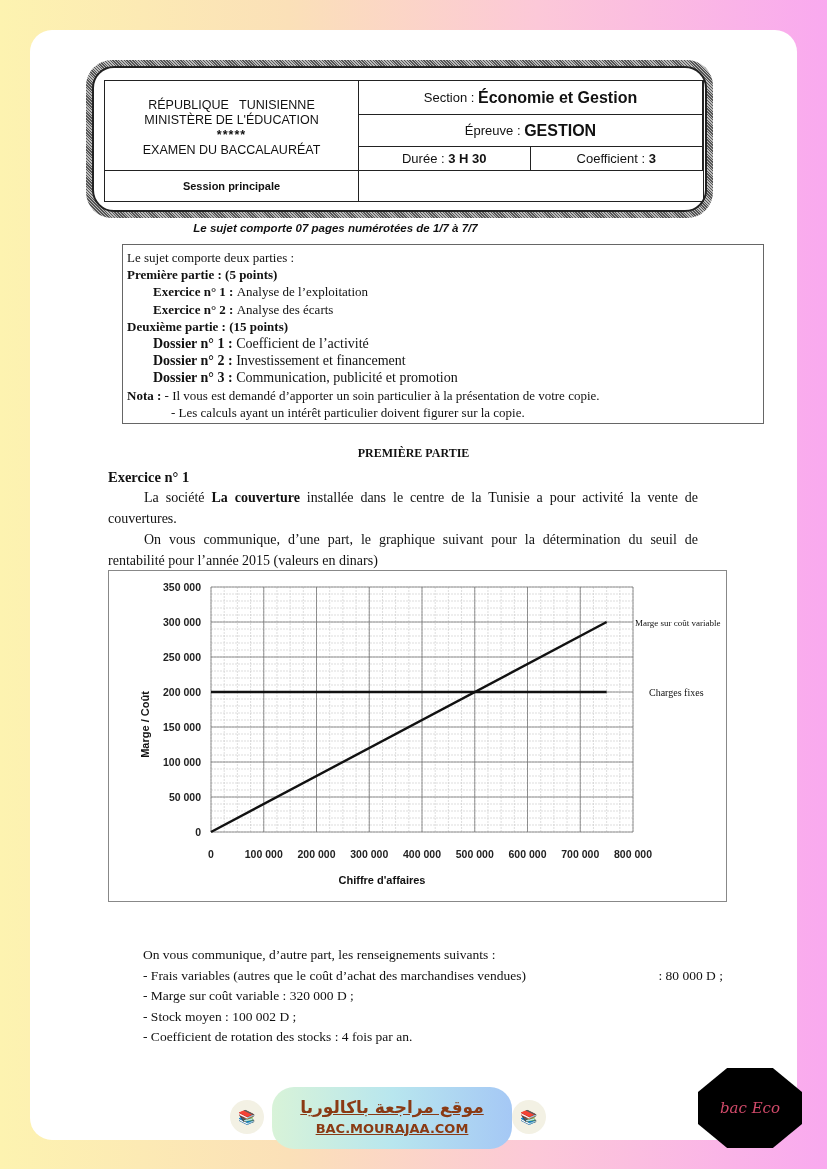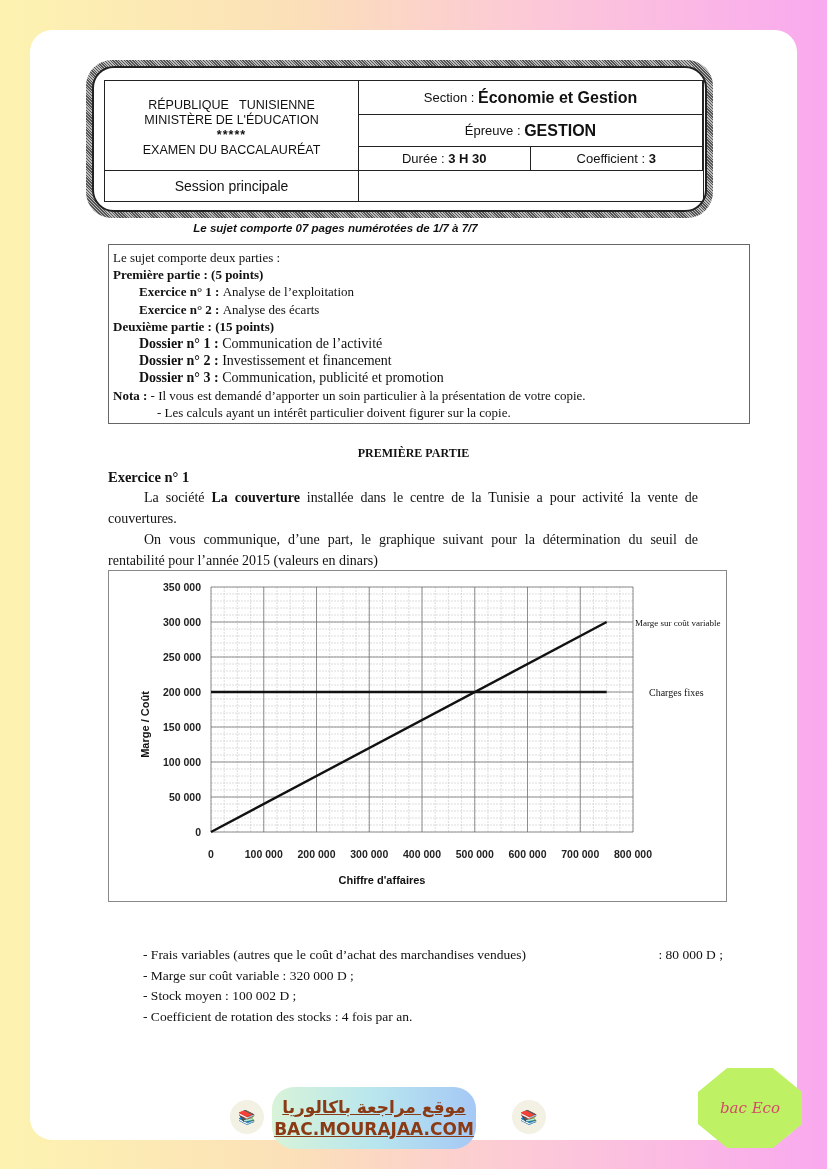--- a/index.html
+++ b/index.html
@@ -15,41 +15,41 @@
   .hcell{border-right:1.5px solid #222;border-bottom:1.5px solid #222;box-sizing:border-box;display:flex;align-items:center;justify-content:center;
     font-family:"Liberation Sans",sans-serif;font-size:13px;}
   .hleft{grid-row:1 / span 3;flex-direction:column;line-height:15px;font-size:12.5px;padding-top:4px;border-bottom:1.5px solid #222;}
   .hleft .stars{font-weight:bold;letter-spacing:1px;}
   .hsplit{display:grid;grid-template-columns:1fr 1fr;padding:0;}
   .hsplit > div{display:flex;align-items:center;justify-content:center;height:100%;}
   .hsplit > div:first-child{border-right:1.5px solid #222;}
   .b{font-weight:bold;}
   .big{font-size:16px;font-weight:bold;}
   .session{font-size:17px;font-weight:bold;letter-spacing:0.5px;border-bottom:none;}
-  .sp{font-size:14px;font-weight:normal;border-bottom:none;text-align:center;}
+  .sp{font-size:11px;font-weight:bold;border-bottom:none;text-align:center;}
   .pages-note{position:absolute;left:0;width:671px;top:222px;text-align:center;font-family:"Liberation Sans",sans-serif;font-style:italic;font-weight:bold;font-size:11.5px;}
-  .summary{position:absolute;left:108px;top:244px;width:642px;height:180px;border:1px solid #666;box-sizing:border-box;padding:4px 4px;font-size:13px;line-height:17.2px;}
+  .summary{position:absolute;left:122px;top:244px;width:642px;height:180px;border:1px solid #666;box-sizing:border-box;padding:4px 4px;font-size:13px;line-height:17.2px;}
   .summary .ind{padding-left:26px;}
   .summary .ind2{padding-left:44px;}
   .summary .dos{font-size:14px;}
   .t-center{position:absolute;left:0;width:827px;text-align:center;}
   .part-title{top:446px;font-weight:bold;font-size:12px;}
   .para{position:absolute;left:108px;width:590px;font-size:14px;line-height:21px;text-align:justify;}
   .chart-box{position:absolute;left:108px;top:570px;width:619px;height:332px;border:1px solid #888;box-sizing:border-box;}
   .info{position:absolute;left:143px;top:945px;width:580px;font-size:13.5px;line-height:20.5px;}
   .info .row{display:flex;align-items:flex-end;}
   .info .row .right{margin-left:auto;}
-  .banner{position:absolute;left:272px;top:1087px;width:204px;height:62px;border-radius:22px;
+  .banner{position:absolute;left:272px;top:1087px;width:240px;height:62px;border-radius:22px;
     background:linear-gradient(90deg,#d8f3d8 0%,#b8e6ee 50%,#a5c8f5 100%);
     display:flex;flex-direction:column;align-items:center;justify-content:center;
     color:#8a3a14;font-family:"DejaVu Sans",sans-serif;font-weight:bold;text-decoration:underline;}
   .banner .ar{font-size:17px;line-height:22px;}
-  .banner .en{font-size:17px;line-height:22px;}
+  .banner .en{font-size:13px;line-height:22px;}
   .logo-circle{position:absolute;width:34px;height:34px;border-radius:50%;background:#f3f1e4;display:flex;align-items:center;justify-content:center;font-size:14px;}
-  .bac-eco{position:absolute;left:698px;top:1068px;width:104px;height:80px;background:#bef264;
+  .bac-eco{position:absolute;left:698px;top:1068px;width:104px;height:80px;background:#000000;
     clip-path:polygon(28% 0,72% 0,100% 30%,100% 70%,72% 100%,28% 100%,0 70%,0 30%);
     display:flex;align-items:center;justify-content:center;color:#d14a6a;font-family:"DejaVu Serif",serif;font-style:italic;font-size:15px;}
 </style>
 </head>
 <body>
 
 <div class="paper"></div>
 
 <div class="header-outer"></div>
 <div class="header-inner"></div>
@@ -82,21 +82,21 @@
 </div>
 
 <div class="pages-note">Le sujet comporte 07 pages numérotées de 1/7 à 7/7</div>
 
 <div class="summary">
   <div>Le sujet comporte deux parties :</div>
   <div class="b">Première partie : (5 points)</div>
   <div class="ind"><span class="b">Exercice n° 1 : </span><span>Analyse de l’exploitation</span></div>
   <div class="ind"><span class="b">Exercice n° 2 : </span><span>Analyse des écarts</span></div>
   <div class="b">Deuxième partie : (15 points)</div>
-  <div class="ind dos"><span class="b">Dossier n° 1 : </span><span>Communication de l’activité</span></div>
+  <div class="ind dos"><span class="b">Dossier n° 1 : </span><span>Coefficient de l’activité</span></div>
   <div class="ind dos"><span class="b">Dossier n° 2 : </span><span>Investissement et financement</span></div>
   <div class="ind dos"><span class="b">Dossier n° 3 : </span><span>Communication, publicité et promotion</span></div>
   <div><span class="b">Nota : </span><span>- Il vous est demandé d’apporter un soin particulier à la présentation de votre copie.</span></div>
   <div class="ind2">- Les calculs ayant un intérêt particulier doivent figurer sur la copie.</div>
 </div>
 
 <div class="t-center part-title">PREMIÈRE PARTIE</div>
 <div class="para b" style="top:467px;font-size:14.5px;">Exercice n° 1</div>
 <div class="para" style="top:487px;">
   <span style="padding-left:36px"></span><span>La société </span><b>La couverture</b><span> installée dans le centre de la Tunisie a pour activité la vente de couvertures.</span>
@@ -211,20 +211,21 @@
       <line x1="102" y1="261" x2="497.625" y2="51" stroke="#111" stroke-width="2.4"></line>
       <line x1="102" y1="121" x2="497.625" y2="121" stroke="#111" stroke-width="2.4"></line>
       <text x="526" y="55" font-size="9" font-family="Liberation Serif, serif" fill="#111">Marge sur coût variable</text>
       <text x="540" y="125" font-size="10" font-family="Liberation Serif, serif" fill="#111">Charges fixes</text>
       <text x="273" y="313" text-anchor="middle" font-size="11" font-weight="bold" fill="#111">Chiffre d'affaires</text>
       <text x="0" y="0" text-anchor="middle" font-size="11" font-weight="bold" fill="#111" transform="translate(40,153.5) rotate(-90)">Marge / Coût</text>
     </svg>
 </div>
 
 <div class="info">
+  <div>On vous communique, d’autre part, les renseignements suivants :</div>
   <div class="row">
       <span>- Frais variables (autres que le coût d’achat des marchandises vendues)</span>
       <span class="right">: 80 000 D ;</span>
     </div>
   <div class="row">
       <span>- Marge sur coût variable : 320 000 D ;</span>
     </div>
   <div class="row">
       <span>- Stock moyen : 100 002 D ;</span>
     </div>

